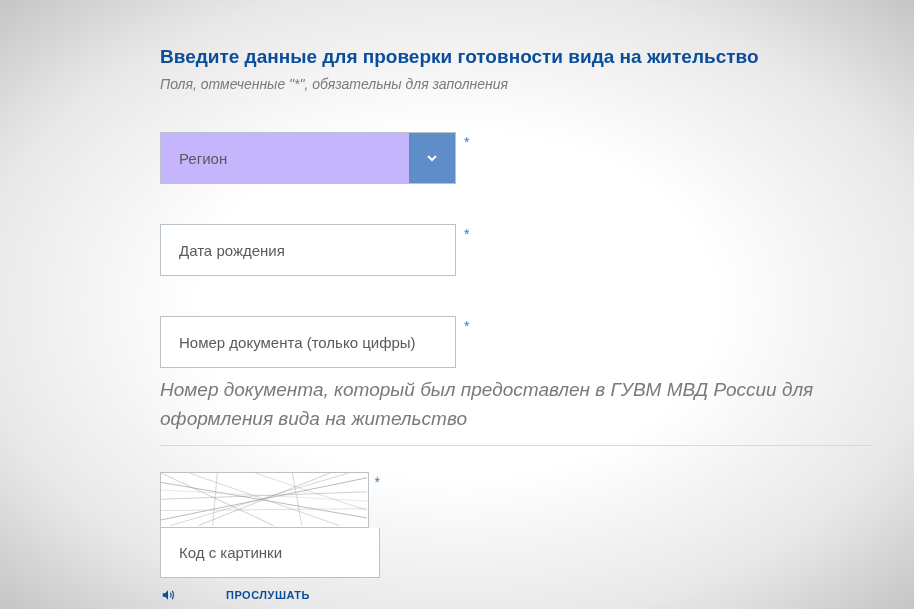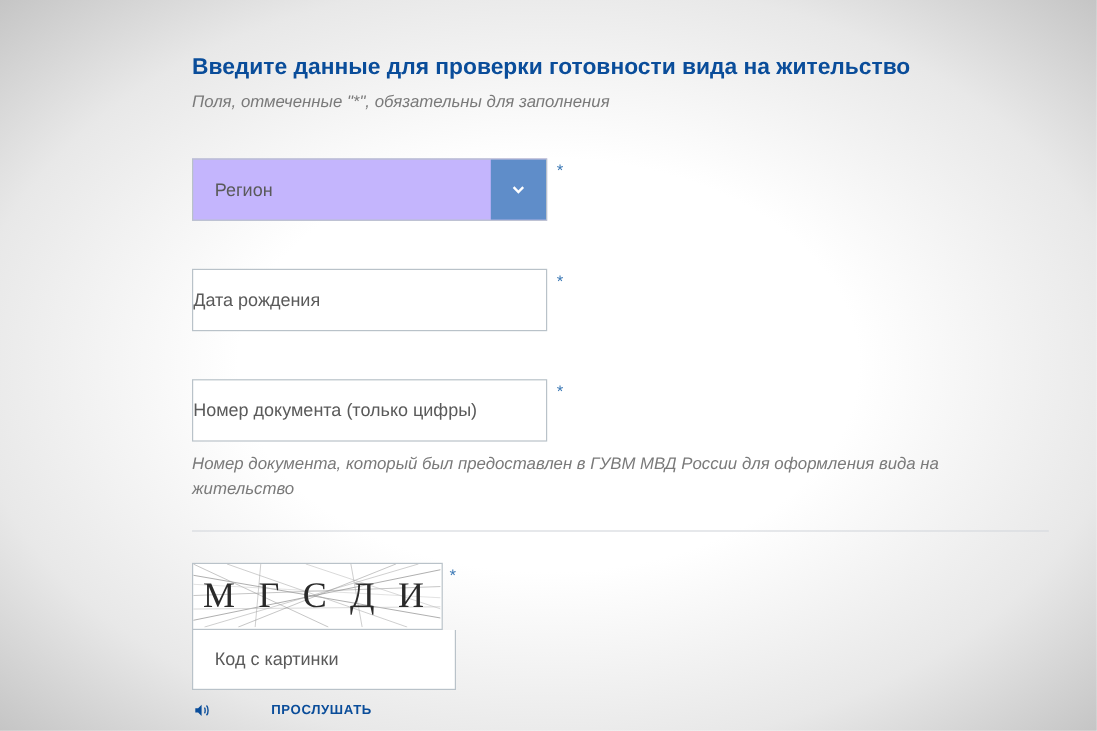--- a/index.html
+++ b/index.html
@@ -63,41 +63,42 @@
     }
     .select-chevron svg {
       width: 16px;
       height: 16px;
     }
     .text-input {
       width: 296px;
       height: 52px;
       border: 1px solid #b9c2c9;
       background: #fff;
+      padding-left: 18px;
       color: #5a5a5a;
       font-size: 15px;
       font-family: inherit;
       outline: none;
     }
     .text-input::placeholder {
       color: #5a5a5a;
     }
     .asterisk {
       color: #3b78b5;
       font-size: 14px;
       margin-left: 8px;
       margin-top: 2px;
     }
     .field-description {
       color: #7a7a7a;
       font-style: italic;
-      font-size: 14px;
+      font-size: 19px;
       line-height: 1.5;
       margin-top: -32px;
-      margin-bottom: 24px;
+      margin-bottom: 12px;
       max-width: 700px;
     }
     .divider {
       border: none;
       border-top: 1px solid #d6dade;
       margin-bottom: 26px;
       max-width: 715px;
     }
     .captcha-block {
       width: 220px;
@@ -222,21 +223,20 @@
           <line x1="200" y1="0" x2="10" y2="56" stroke="#aaa" stroke-width="0.5"></line>
           <line x1="0" y1="28" x2="220" y2="20" stroke="#999" stroke-width="0.5"></line>
           <line x1="0" y1="40" x2="220" y2="38" stroke="#bbb" stroke-width="0.5"></line>
           <line x1="60" y1="0" x2="55" y2="56" stroke="#aaa" stroke-width="0.5"></line>
           <line x1="140" y1="0" x2="150" y2="56" stroke="#aaa" stroke-width="0.5"></line>
           <line x1="0" y1="0" x2="120" y2="56" stroke="#999" stroke-width="0.5"></line>
           <line x1="100" y1="0" x2="220" y2="40" stroke="#bbb" stroke-width="0.5"></line>
           <line x1="0" y1="18" x2="220" y2="30" stroke="#ccc" stroke-width="0.5"></line>
           <line x1="180" y1="0" x2="40" y2="56" stroke="#999" stroke-width="0.5"></line>
         </svg>
-        <span class="captcha-text">М Г С Д И</span>
       </div>
       <span class="captcha-asterisk">*</span>
     </div>
     <input type="text" class="captcha-input" placeholder="Код с картинки" style="">
     <a class="listen-link">
       <svg viewBox="0 0 24 24">
         <path fill="#0a4d9a" d="M3 9v6h4l5 5V4L7 9H3z"></path>
         <path fill="none" stroke="#0a4d9a" stroke-width="2" d="M16 8c1.5 1 1.5 7 0 8"></path>
         <path fill="none" stroke="#0a4d9a" stroke-width="2" d="M19 5c3 3 3 11 0 14"></path>
       </svg>

